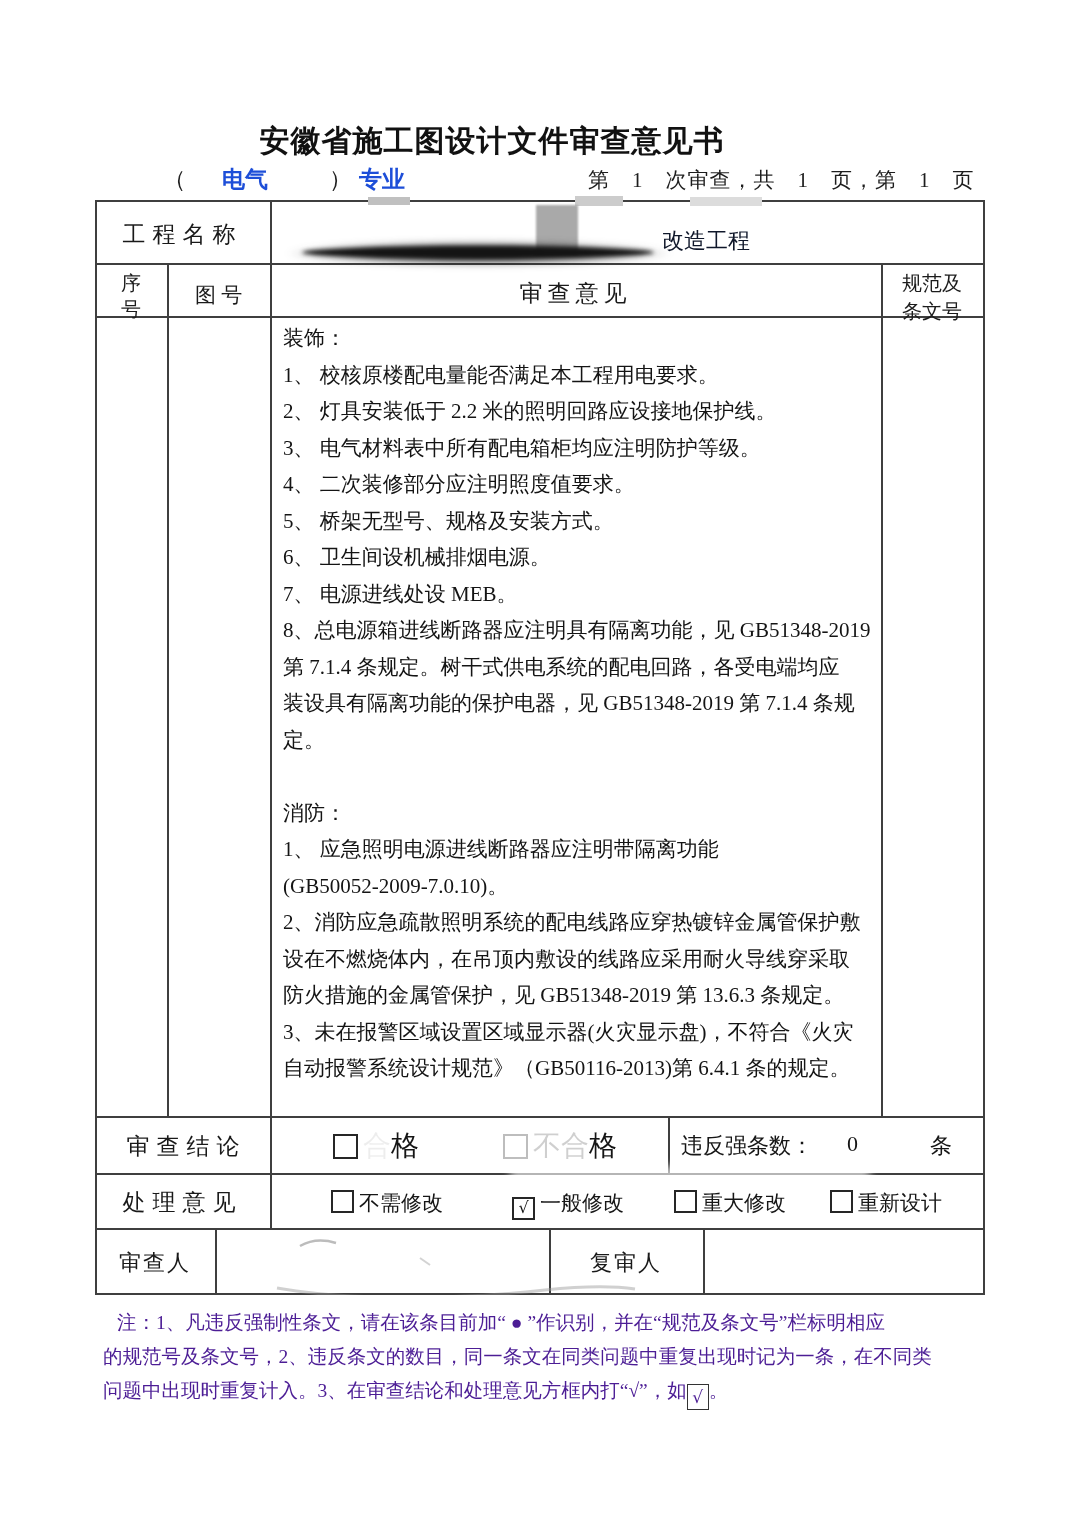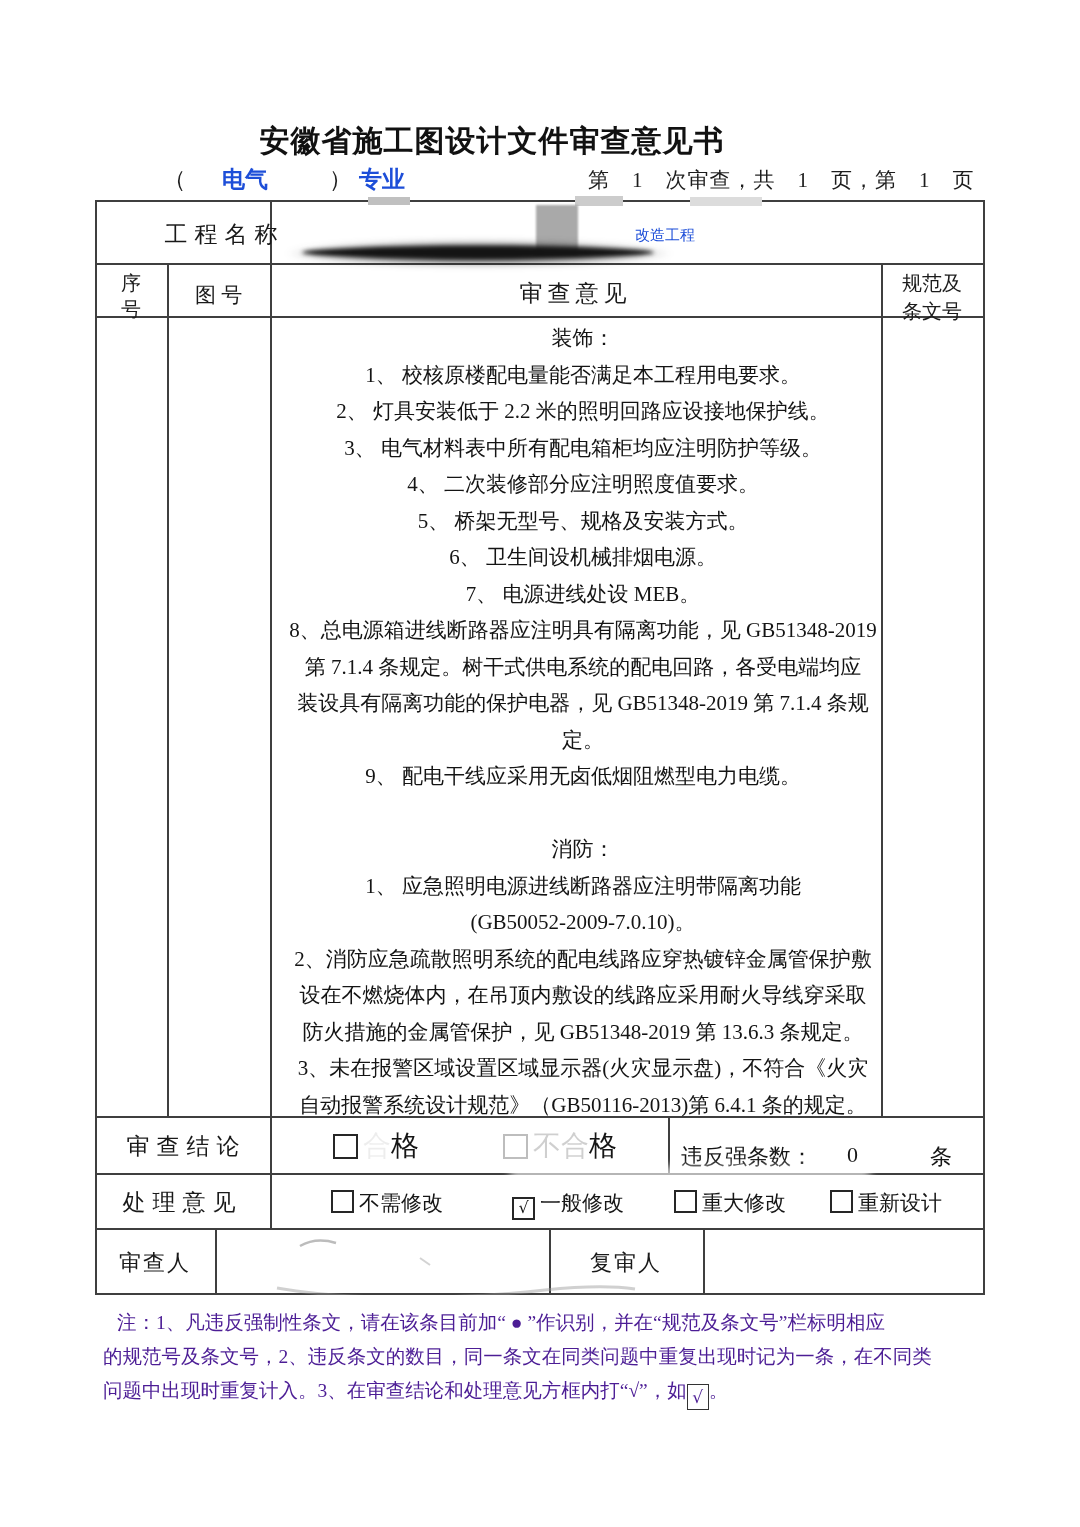--- a/index.html
+++ b/index.html
@@ -10,31 +10,31 @@
   .vline{position:absolute;width:2px;background:#3f3f3f;}
   .doc-title{left:0;top:121px;width:984px;text-align:center;
              font-family:"Liberation Sans","DejaVu Sans",sans-serif;
              font-weight:bold;font-size:30px;letter-spacing:1px;color:#111;}
   .sub-bold{font-family:"Liberation Sans","DejaVu Sans",sans-serif;font-weight:bold;font-size:23px;color:#1d4ed8;}
   .sub-serif{font-size:23px;color:#222;}
   .review-info{left:588px;top:166px;font-size:21px;letter-spacing:1px;color:#1d1d1d;}
   .cell-label{text-align:center;font-size:23px;letter-spacing:7px;color:#191919;}
   .hdr-small{text-align:center;font-size:20px;line-height:26px;color:#1c1c1c;}
   .opinion-body{left:283px;top:320px;width:600px;font-size:21px;color:#141414;}
-  .op-line{height:36.5px;line-height:36.5px;white-space:nowrap;text-align:center;}
+  .op-line{height:36.5px;line-height:36.5px;white-space:nowrap;}
   .cbx{display:inline-block;width:19px;height:19px;border:2px solid #262626;margin-right:5px;
        line-height:18px;text-align:center;font-size:16px;vertical-align:-3px;color:#111;
        font-family:"DejaVu Sans",sans-serif;}
   .cbx-big{width:21px;height:21px;line-height:20px;vertical-align:-4px;}
   .cbx-faded{border-color:rgba(38,38,38,.3);}
   .opt{font-size:28px;color:#151515;white-space:nowrap;}
   .opt-sm{font-size:21px;color:#161616;white-space:nowrap;}
   .faded-a{opacity:.07;}
   .faded-b{opacity:.2;margin-top:16px;}
-  .viol{font-size:22px;color:#161616;margin-top:11px;}
+  .viol{font-size:22px;color:#161616;}
   .sig-label{text-align:center;font-size:22px;letter-spacing:2px;color:#191919;}
   .footnote{left:103px;top:1306px;width:880px;font-size:19.5px;line-height:34px;color:#4c1d95;}
   .fn1{text-indent:14px;}
   .boxed-check{display:inline-block;width:20px;height:24px;border:1.5px solid #333;
                line-height:24px;text-align:center;font-size:17px;vertical-align:-6px;
                font-family:"DejaVu Sans",sans-serif;}
   .artifact{position:absolute;}
   .smudge-halo{left:285px;top:240px;width:388px;height:27px;border-radius:50%;
                background:radial-gradient(closest-side,rgba(18,18,18,.9),rgba(45,45,45,.45) 62%,rgba(60,60,60,0));
                filter:blur(3px);}
@@ -62,22 +62,22 @@
   <div class="hline" style="left:95px;top:1173px;width:890px;"></div>
   <div class="hline" style="left:95px;top:1228px;width:890px;"></div>
   <div class="vline" style="left:167px;top:263px;height:853px;"></div>
   <div class="vline" style="left:270px;top:200px;height:1028px;"></div>
   <div class="vline" style="left:881px;top:263px;height:853px;"></div>
   <div class="vline" style="left:668px;top:1116px;height:57px;"></div>
   <div class="vline" style="left:215px;top:1228px;height:67px;"></div>
   <div class="vline" style="left:549px;top:1228px;height:67px;"></div>
   <div class="vline" style="left:703px;top:1228px;height:67px;"></div>
 
-  <div class="abs cell-label" style="left:95px;top:219px;width:175px;padding-left:42px;">工程名称</div>
-  <div class="abs" style="left:635px;top:226px;font-size:15px;color:#1d4ed8;">改造工程</div>
+  <div class="abs cell-label" style="left:95px;top:219px;width:175px;">工程名称</div>
+  <div class="abs" style="left:662px;top:226px;font-size:22px;color:#0f172a;">改造工程</div>
 
   <div class="artifact" style="left:368px;top:197px;width:42px;height:8px;background:#c0c0c0;"></div>
   <div class="artifact" style="left:575px;top:196px;width:48px;height:10px;background:#cccccc;"></div>
   <div class="artifact" style="left:690px;top:197px;width:72px;height:9px;background:#dcdcdc;"></div>
   <div class="artifact" style="left:536px;top:205px;width:42px;height:50px;background:#a9a9a9;filter:blur(1px);"></div>
   <div class="artifact smudge-halo"></div>
   <div class="artifact smudge-core"></div>
 
   <div class="abs hdr-small" style="left:95px;top:270px;width:72px;">
     <div>序</div>
@@ -96,21 +96,20 @@
     <div class="op-line">2、 灯具安装低于 2.2 米的照明回路应设接地保护线。</div>
     <div class="op-line">3、 电气材料表中所有配电箱柜均应注明防护等级。</div>
     <div class="op-line">4、 二次装修部分应注明照度值要求。</div>
     <div class="op-line">5、 桥架无型号、规格及安装方式。</div>
     <div class="op-line">6、 卫生间设机械排烟电源。</div>
     <div class="op-line">7、 电源进线处设 MEB。</div>
     <div class="op-line">8、总电源箱进线断路器应注明具有隔离功能，见 GB51348-2019</div>
     <div class="op-line">第 7.1.4 条规定。树干式供电系统的配电回路，各受电端均应</div>
     <div class="op-line">装设具有隔离功能的保护电器，见 GB51348-2019 第 7.1.4 条规</div>
     <div class="op-line">定。</div>
-    <div class="op-line">9、 配电干线应采用无卤低烟阻燃型电力电缆。</div>
     <div class="op-line"></div>
     <div class="op-line">消防：</div>
     <div class="op-line">1、 应急照明电源进线断路器应注明带隔离功能</div>
     <div class="op-line">(GB50052-2009-7.0.10)。</div>
     <div class="op-line">2、消防应急疏散照明系统的配电线路应穿热镀锌金属管保护敷</div>
     <div class="op-line">设在不燃烧体内，在吊顶内敷设的线路应采用耐火导线穿采取</div>
     <div class="op-line">防火措施的金属管保护，见 GB51348-2019 第 13.6.3 条规定。</div>
     <div class="op-line">3、未在报警区域设置区域显示器(火灾显示盘)，不符合《火灾</div>
     <div class="op-line">自动报警系统设计规范》（GB50116-2013)第 6.4.1 条的规定。</div>
   </div>

